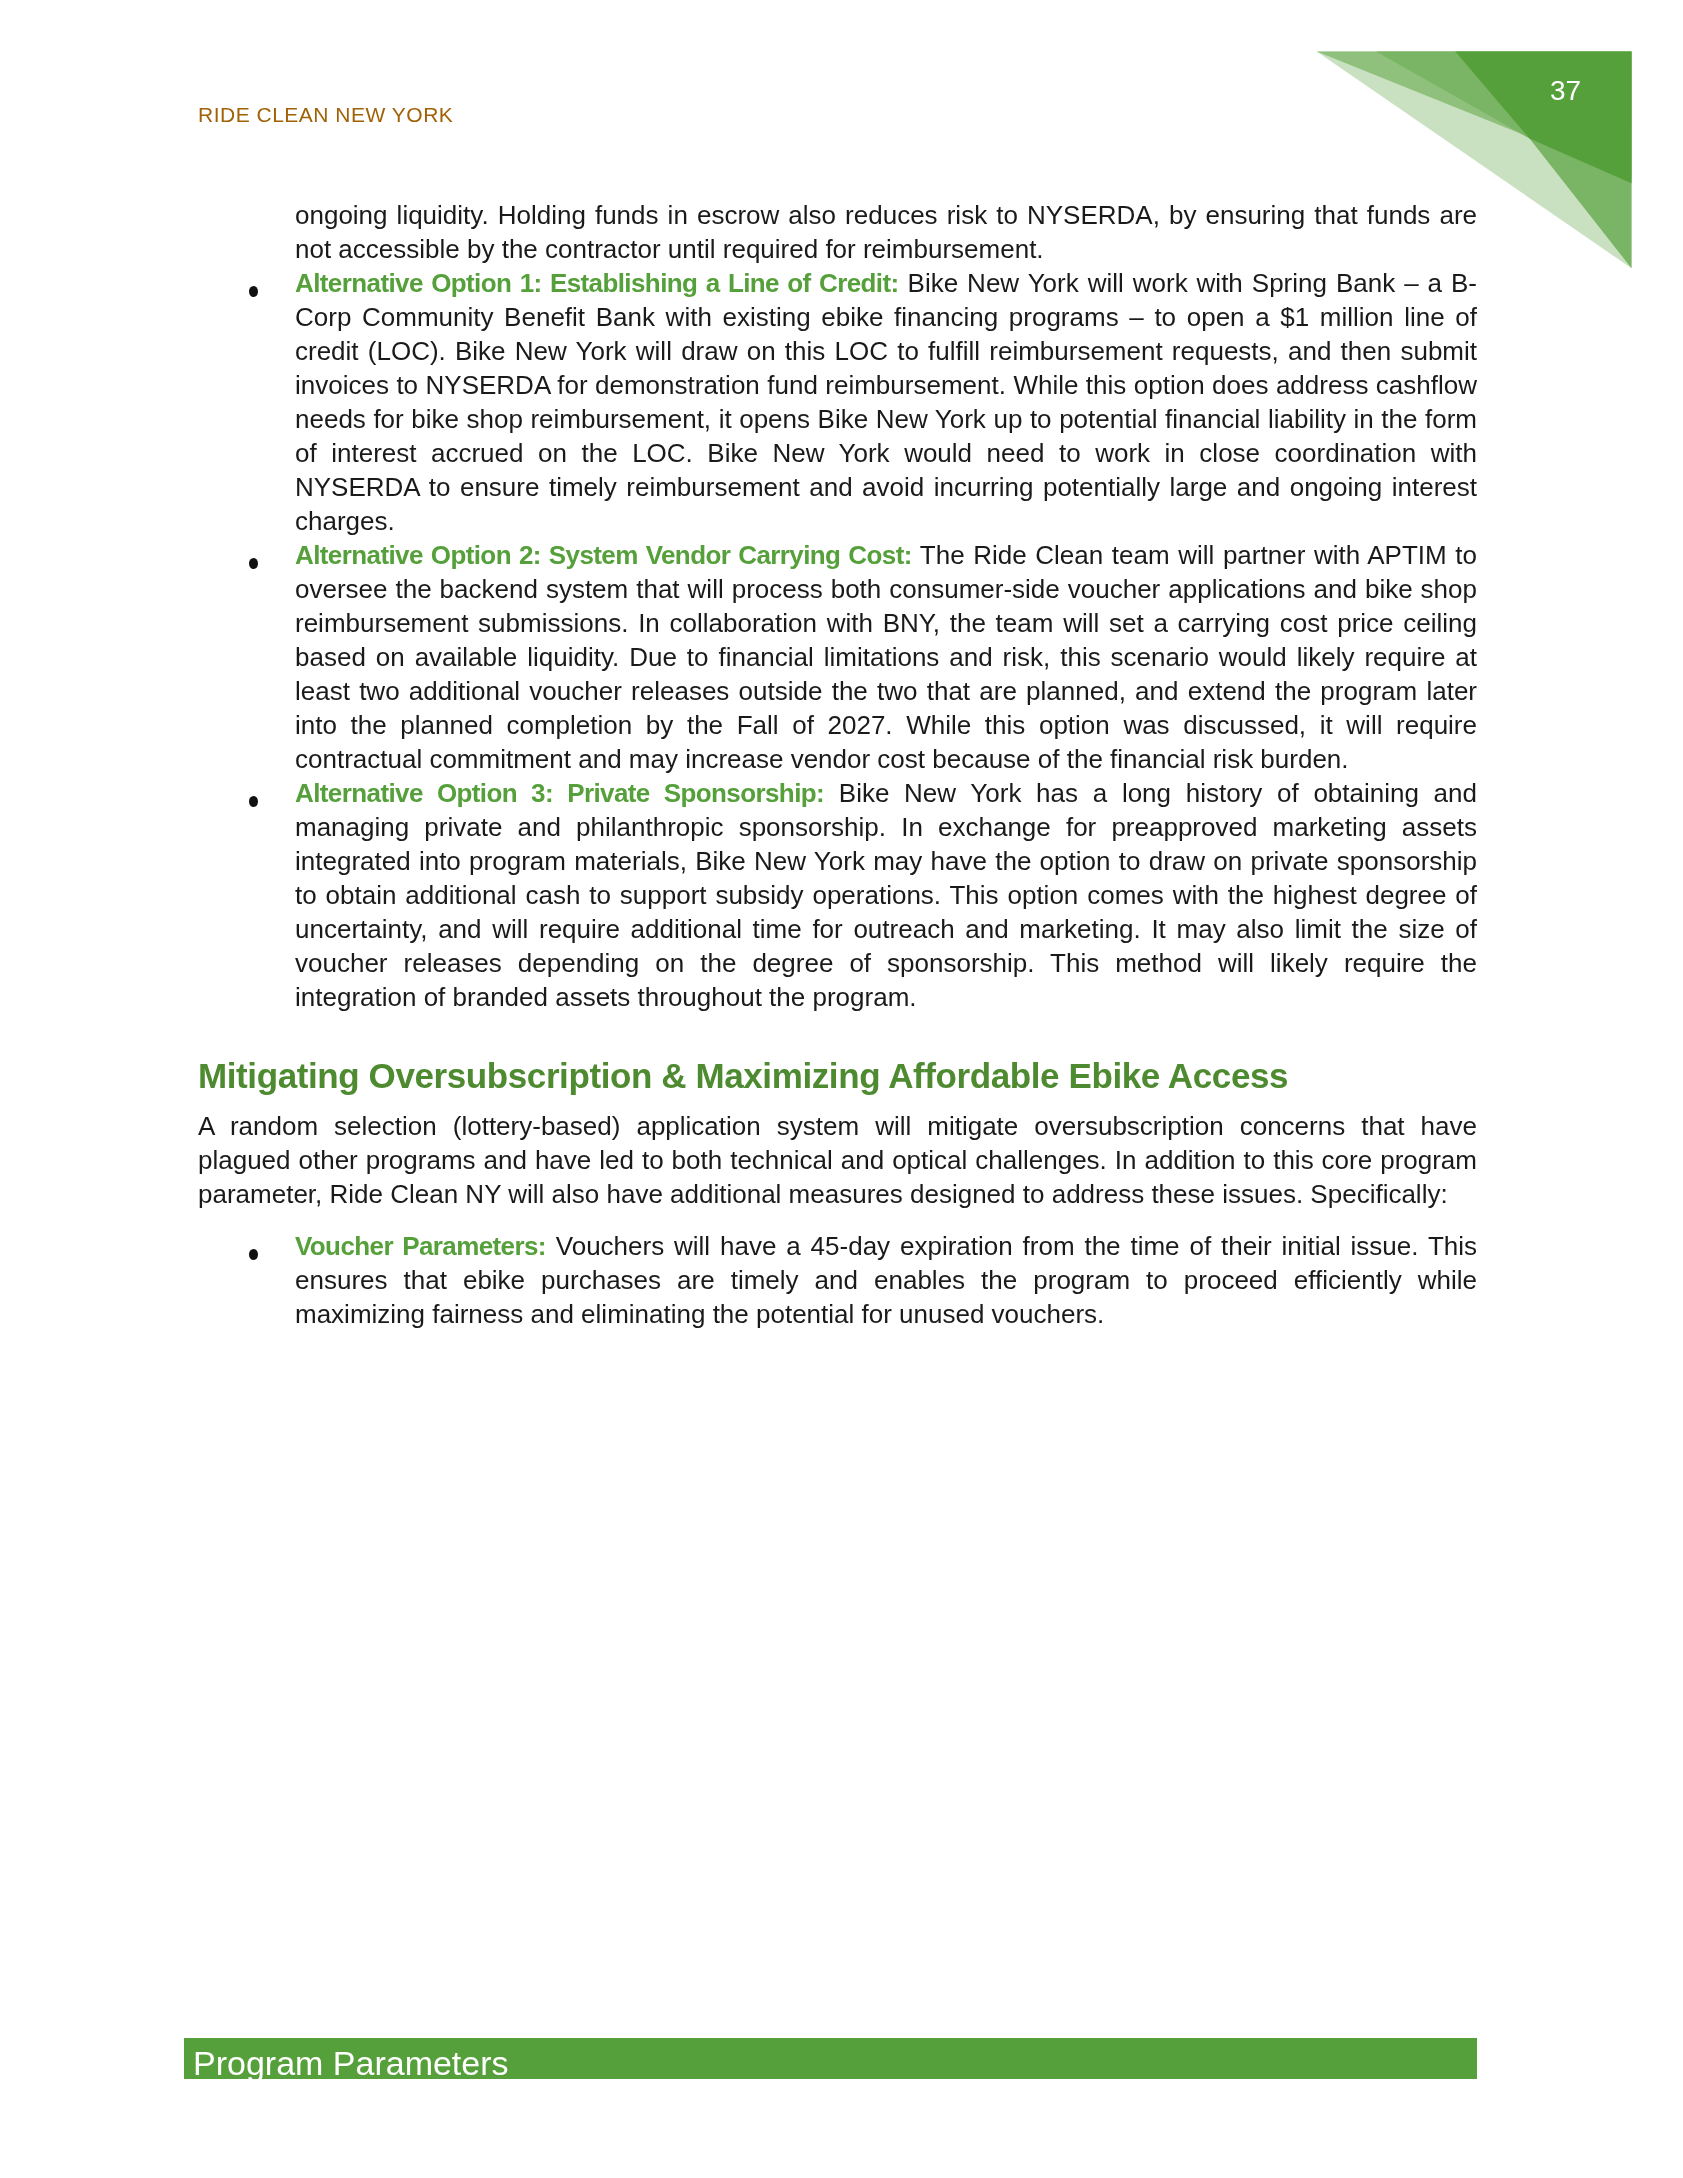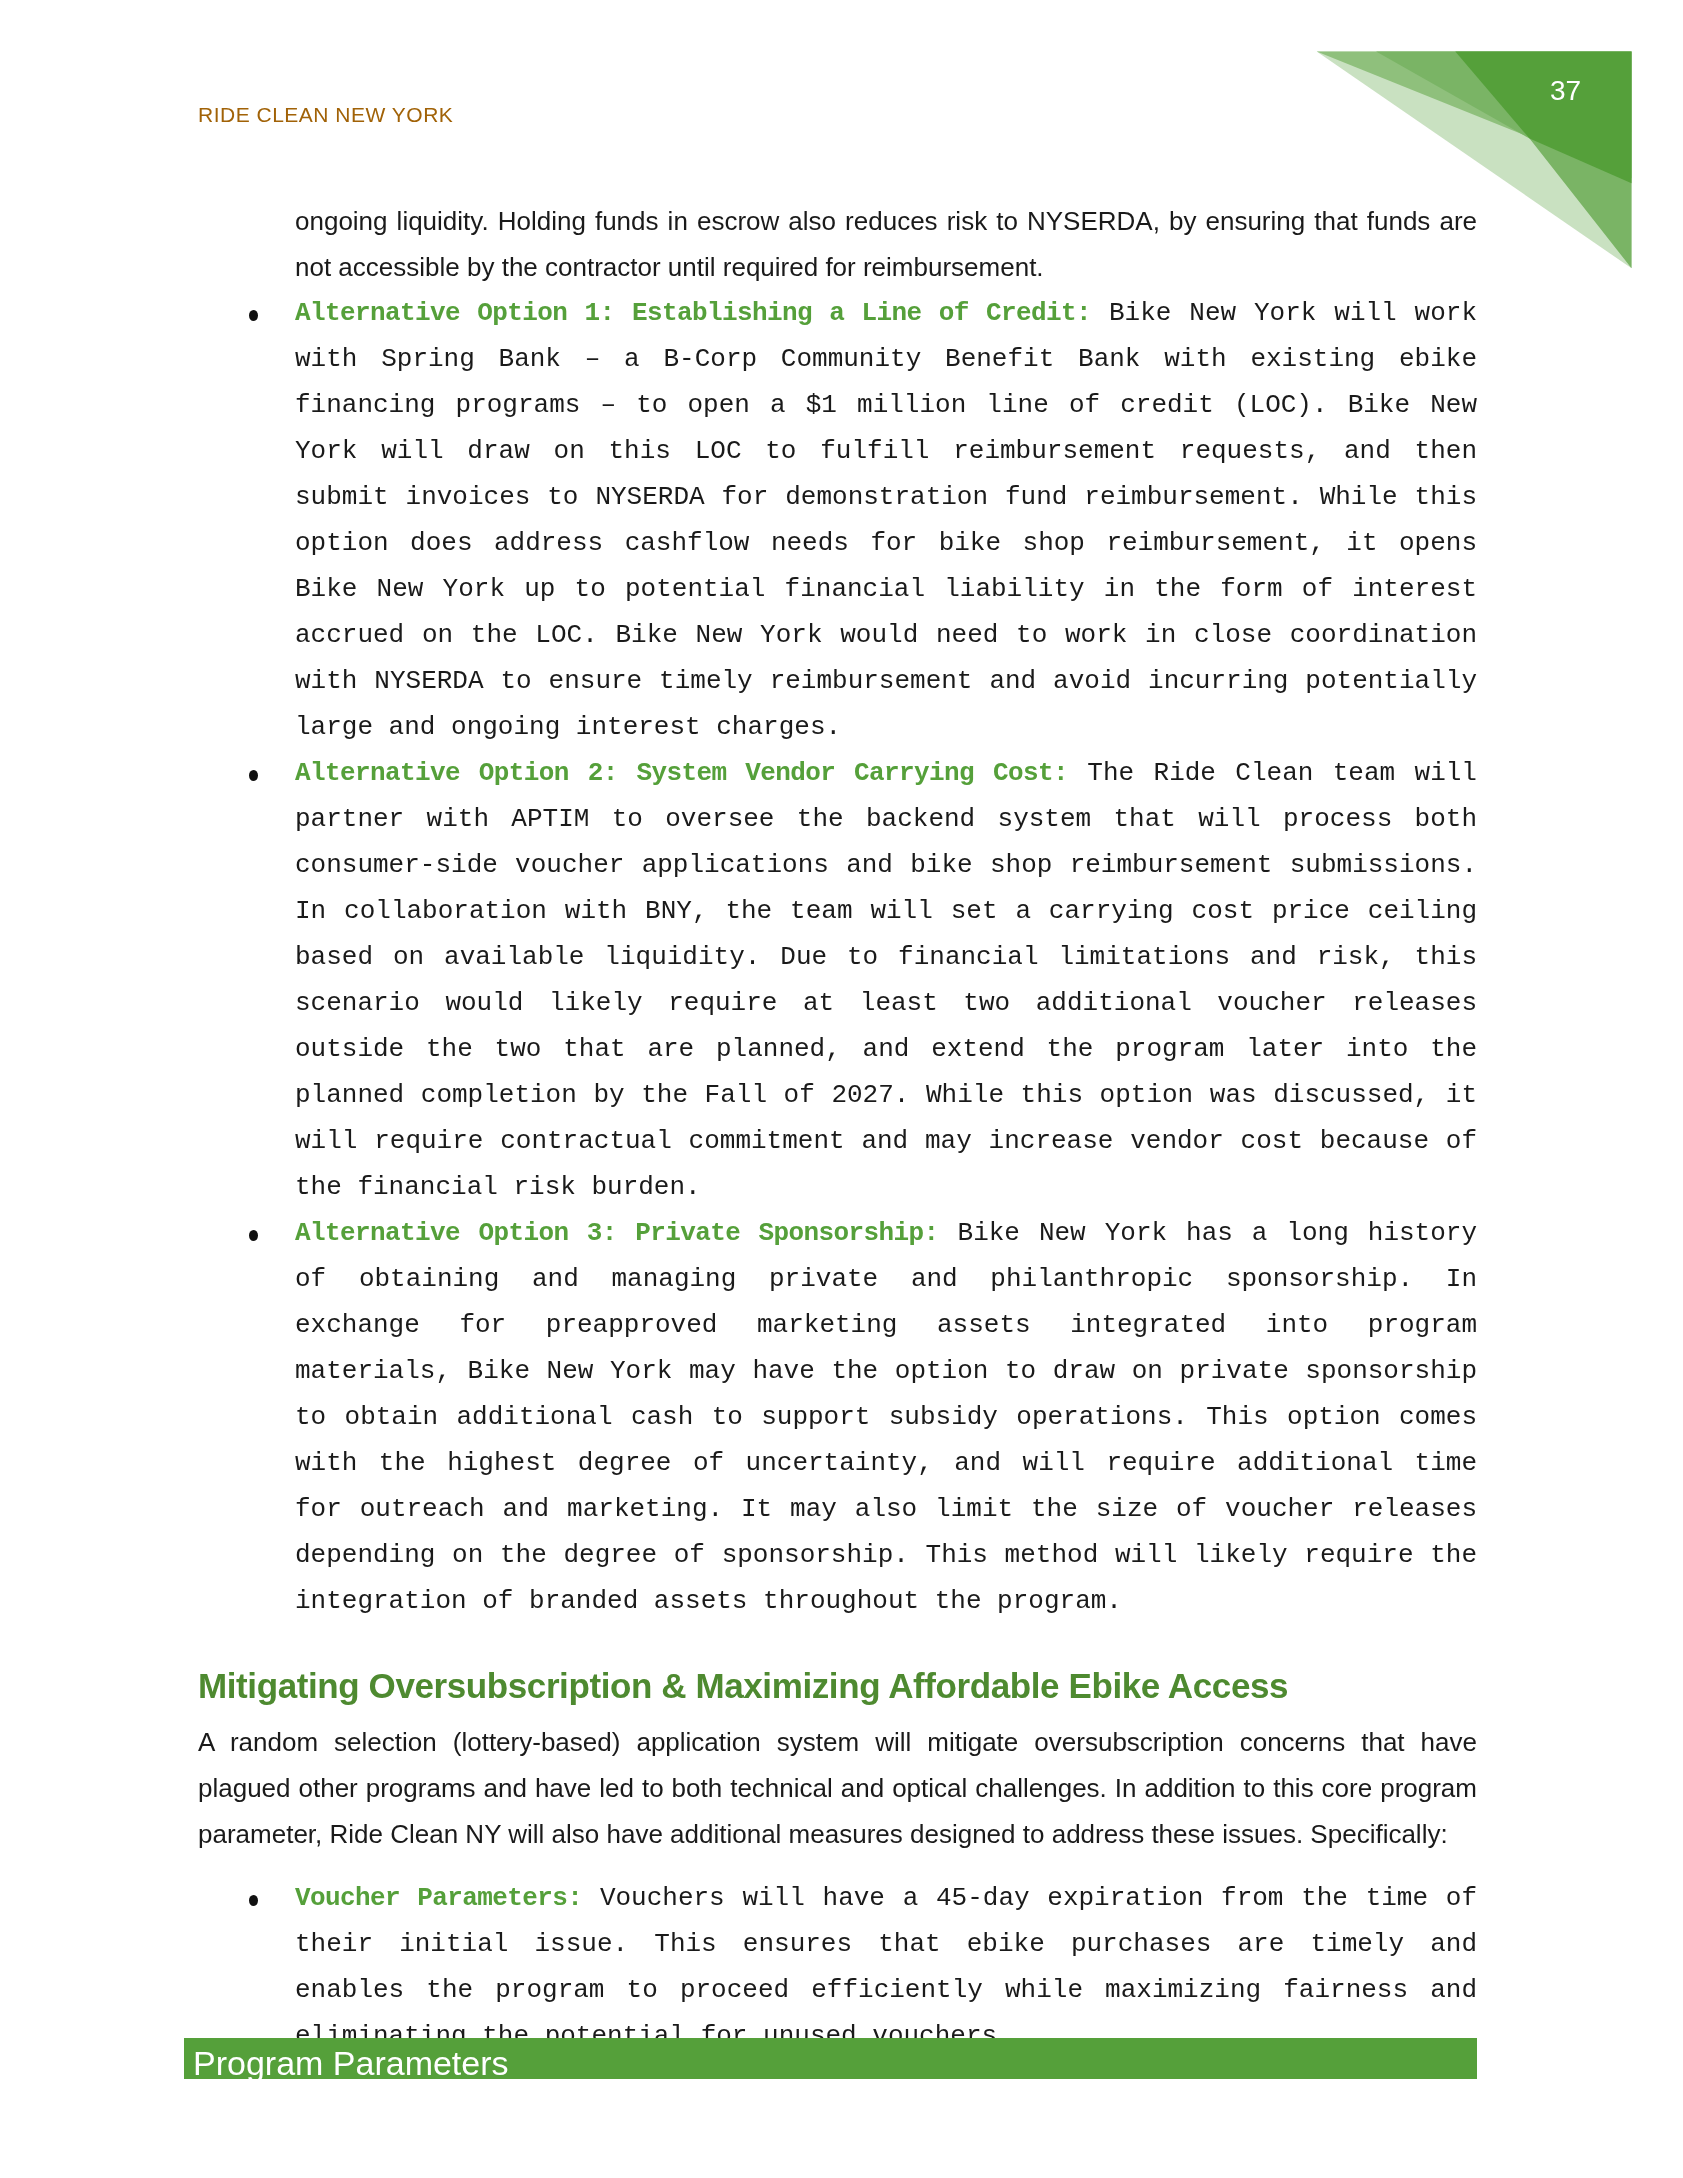--- a/index.html
+++ b/index.html
@@ -3,24 +3,24 @@
 <meta charset="utf-8">
 <style>
   html, body { margin: 0; padding: 0; background: #ffffff; }
   body { width: 1683px; height: 2178px; position: relative; overflow: hidden;
          font-family: "Liberation Sans", sans-serif; color: #1a1a1a; }
   .running-header { position: absolute; left: 198px; top: 103px; font-size: 21px;
          color: #a16207; letter-spacing: 0.5px; }
   .corner { position: absolute; left: 0; top: 0; width: 1683px; height: 297px; }
   .page-number { position: absolute; left: 1550px; top: 75px; font-size: 28px; color: #ffffff; }
   .content { position: absolute; left: 198px; top: 198px; width: 1279px; }
-  .para { font-size: 26px; line-height: 46px; text-align: justify; margin: 0; }
+  .para { font-size: 26px; line-height: 34px; text-align: justify; margin: 0; }
   .para.last-left { text-align-last: left; }
   .list { margin: 0; padding: 0; list-style: none; }
-  .list li { position: relative; padding-left: 97px; font-family: Liberation Mono, monospace; }
+  .list li { position: relative; padding-left: 97px; }
   .list li .bullet { position: absolute; left: 51px; top: 20px; width: 9px; height: 11px;
          border-radius: 50%; background: #111; }
   .lead { color: #55a03a; font-weight: bold; letter-spacing: -0.6px; }
   .continuation { padding-left: 97px; }
   .section-heading { font-size: 35px; font-weight: bold; color: #4e8a30; margin: 36px 0 8px 0;
          letter-spacing: -0.4px; line-height: 51px; }
   .gap { height: 18px; }
   .footer-bar { position: absolute; left: 184px; top: 2038px; width: 1293px; height: 41px;
          background: #55a03a; }
   .footer-label { position: absolute; left: 9px; top: 6px; font-size: 34px; color: #ffffff; }

